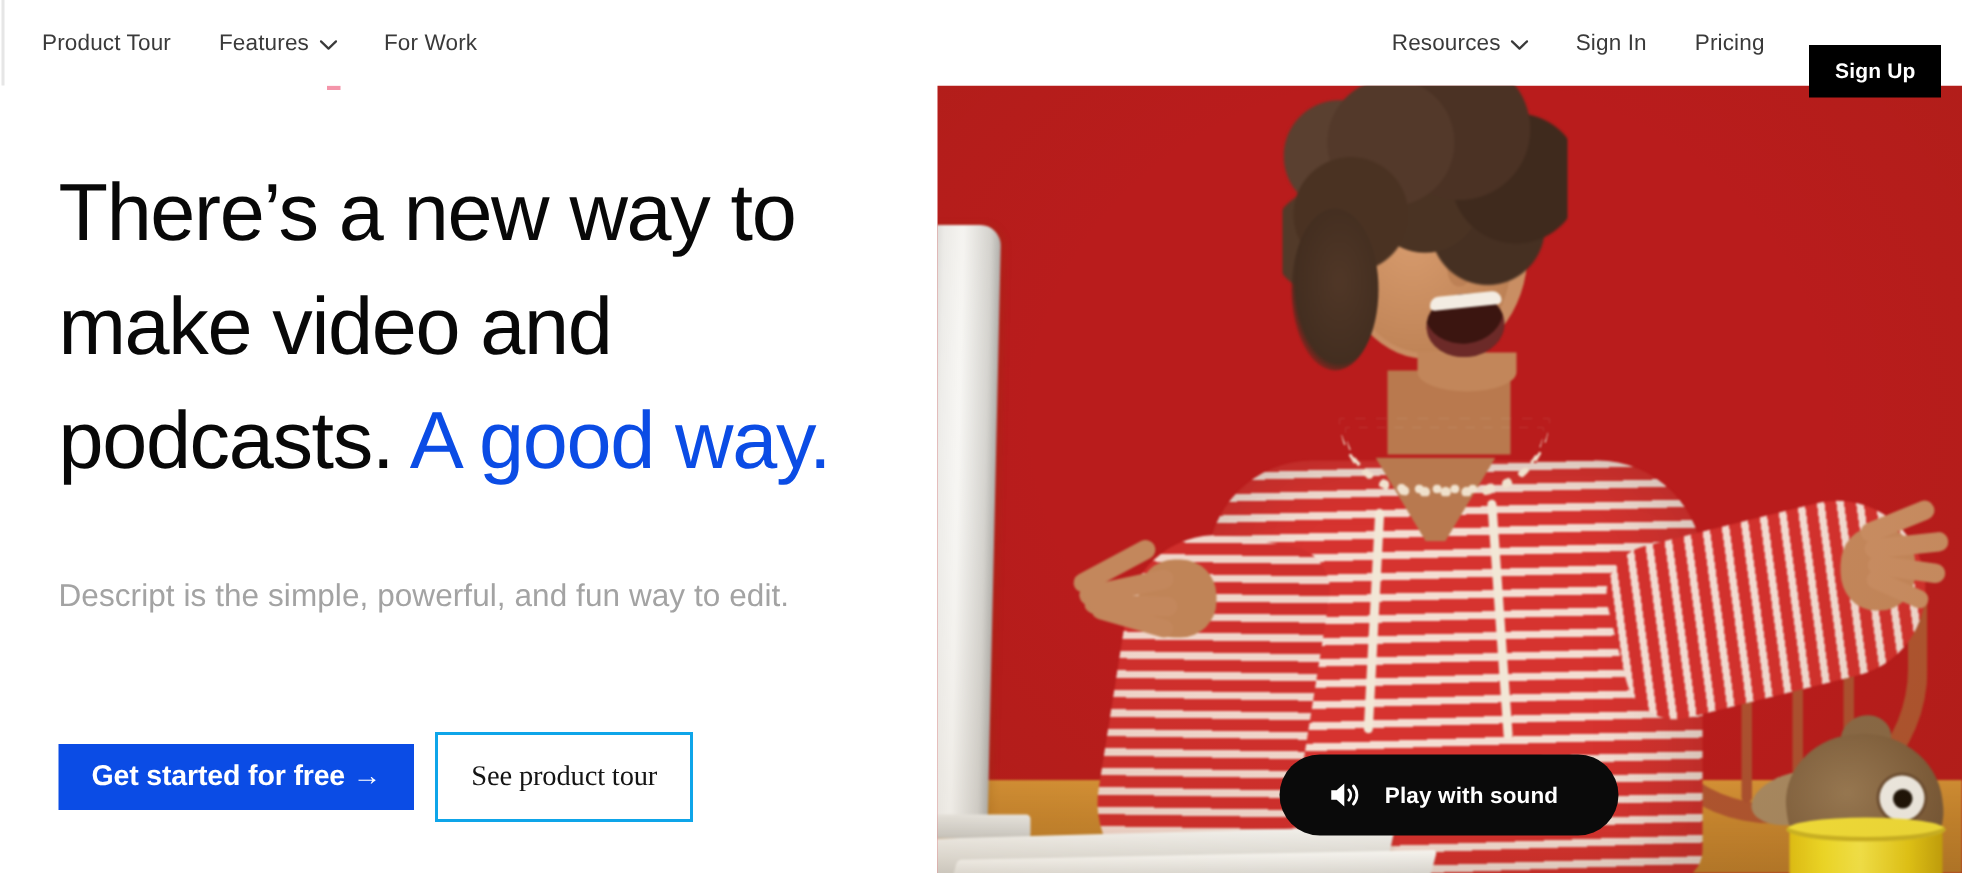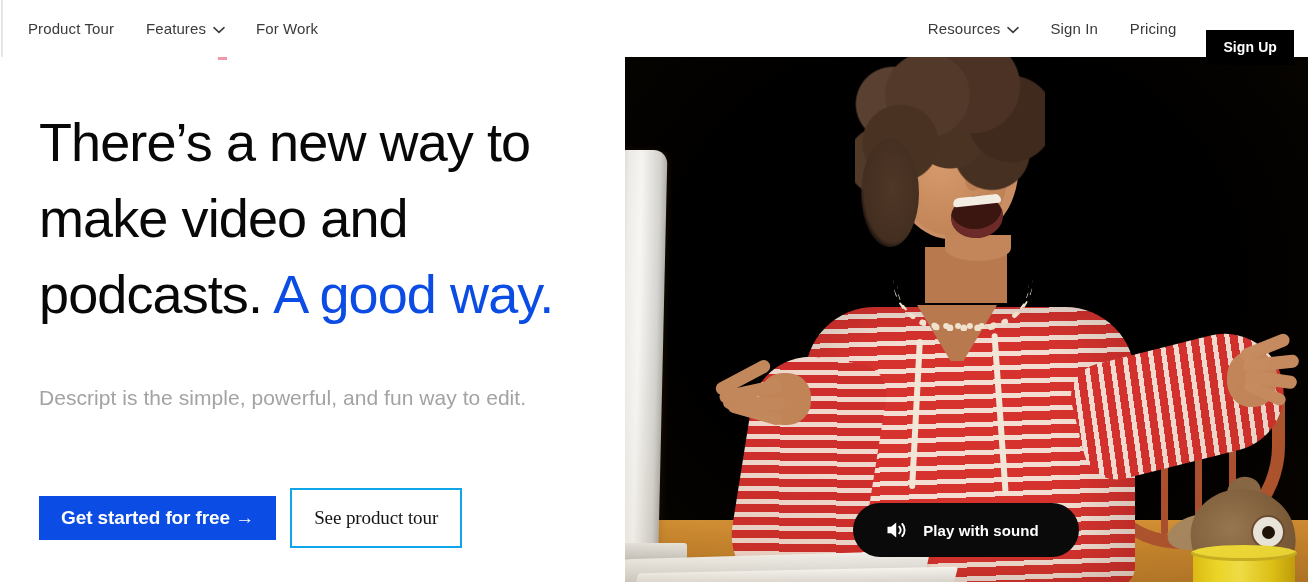--- a/index.html
+++ b/index.html
@@ -148,21 +148,21 @@
     letter-spacing: -0.1px;
     font-family: Liberation Serif, serif;
   }
 
   
   .video-wrap {
     position: absolute;
     top: 57px; left: 625px;
     width: 683px; height: 525px;
     overflow: hidden;
-    background: #000000;
+    background: #b91c1c;
     cursor: pointer;
   }
   .video-scene { position: absolute; inset: 0; }
 
   
   .desk {
     position: absolute;
     left: 0; bottom: 0;
     width: 683px; height: 62px;
     background: linear-gradient(180deg,#d79337 0%, #c9872f 40%, #b77a2a 100%);

